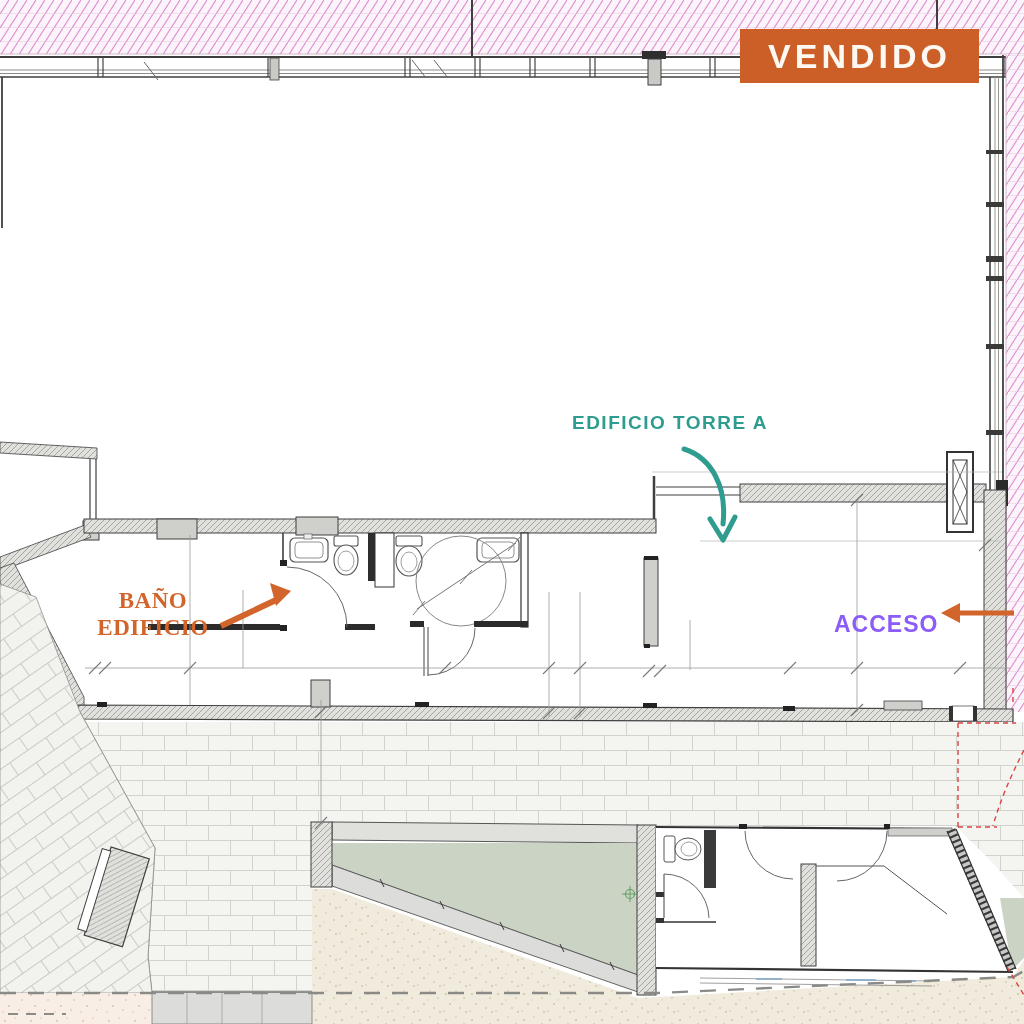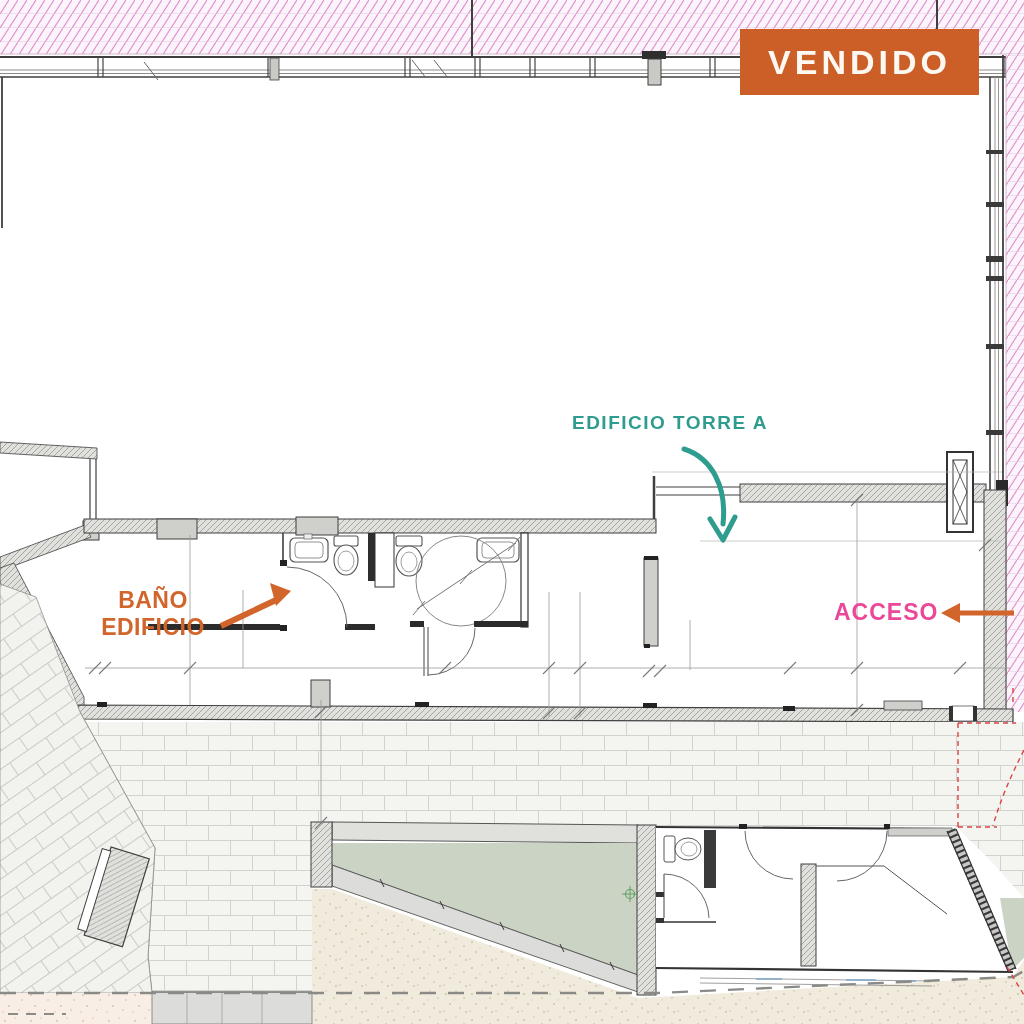--- a/index.html
+++ b/index.html
@@ -1,20 +1,20 @@
 <!DOCTYPE html>
 <html><head>
 <meta charset="utf-8">
 <style>
   html,body{margin:0;padding:0;background:#ffffff;}
   .stage{position:relative;width:1024px;height:1024px;background:#ffffff;overflow:hidden;
          font-family:"Liberation Sans", sans-serif;}
   .plan-svg{position:absolute;left:0;top:0;}
   .label{position:absolute;font-weight:700;}
-  .badge{left:740px;top:29px;width:239px;height:66px;display:flex;align-items:center;justify-content:center;
+  .badge{left:740px;top:29px;width:239px;height:54px;display:flex;align-items:center;justify-content:center;
          font-size:34px;letter-spacing:4px;}
   .title-block{left:420px;top:379px;width:500px;text-align:center;font-size:27px;letter-spacing:1.5px;}
   .subtitle-block{left:420px;top:412px;width:500px;text-align:center;font-size:19px;letter-spacing:1.5px;}
   .bath-callout{left:90px;top:587px;width:126px;text-align:center;font-size:23px;line-height:1.18;letter-spacing:0.5px;}
   .access-callout{left:834px;top:599px;width:110px;text-align:left;font-size:23px;letter-spacing:1px;}
 </style>
 </head>
 <body>
 
 <div class="stage">
@@ -365,20 +365,20 @@
   <line x1="1014" y1="613" x2="956" y2="613" stroke="#D2652B" stroke-width="5"></line>
   <polygon points="941,613 960,603 960,623" fill="#D2652B"></polygon>
 </g>
 </svg>
 
 <div class="label badge" style="background-color: rgb(203, 95, 39); color: rgb(253, 248, 241);">VENDIDO</div>
 
 
 <div class="label subtitle-block" style="color: rgb(46, 156, 143);">EDIFICIO TORRE A</div>
 
-<div class="label bath-callout" style="color: rgb(210, 101, 43);">
+<div class="label bath-callout" style="color: rgb(210, 101, 43); font-family: Liberation Serif, serif;">
   <div>BAÑO</div>
   <div>EDIFICIO</div>
 </div>
 
-<div class="label access-callout" style="color: #ec4899;">ACCESO</div>
+<div class="label access-callout" style="color: #8b5cf6; margin-top: 12px;">ACCESO</div>
 
 </div>
 
 </body></html>

